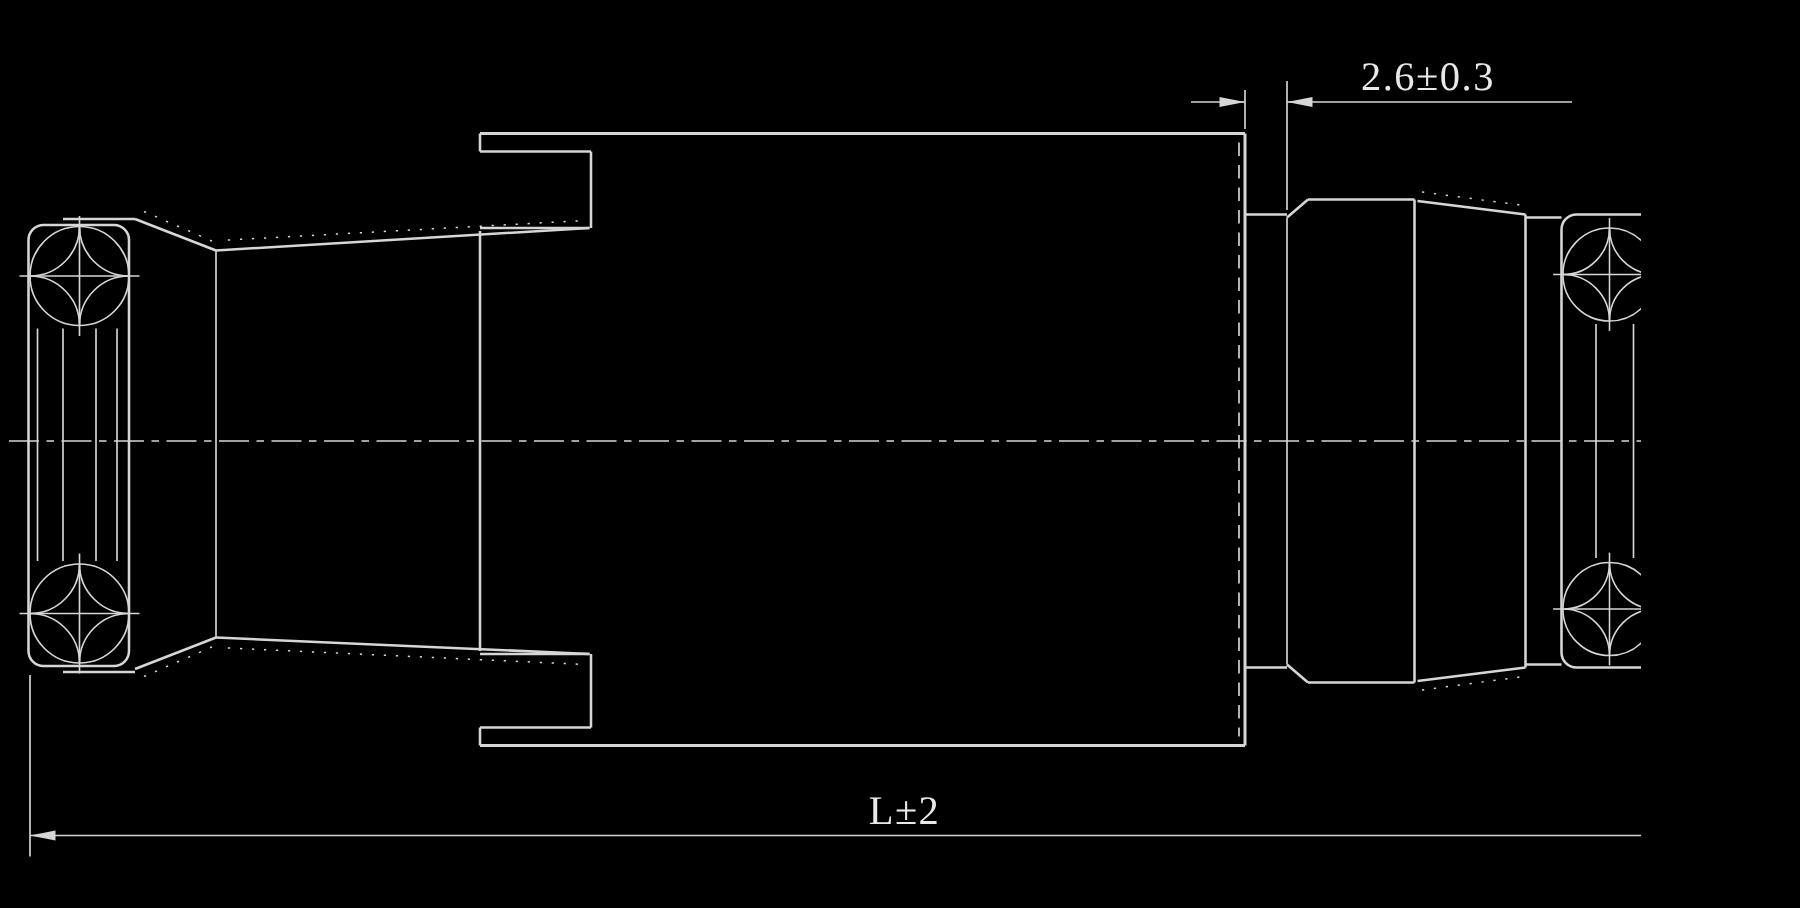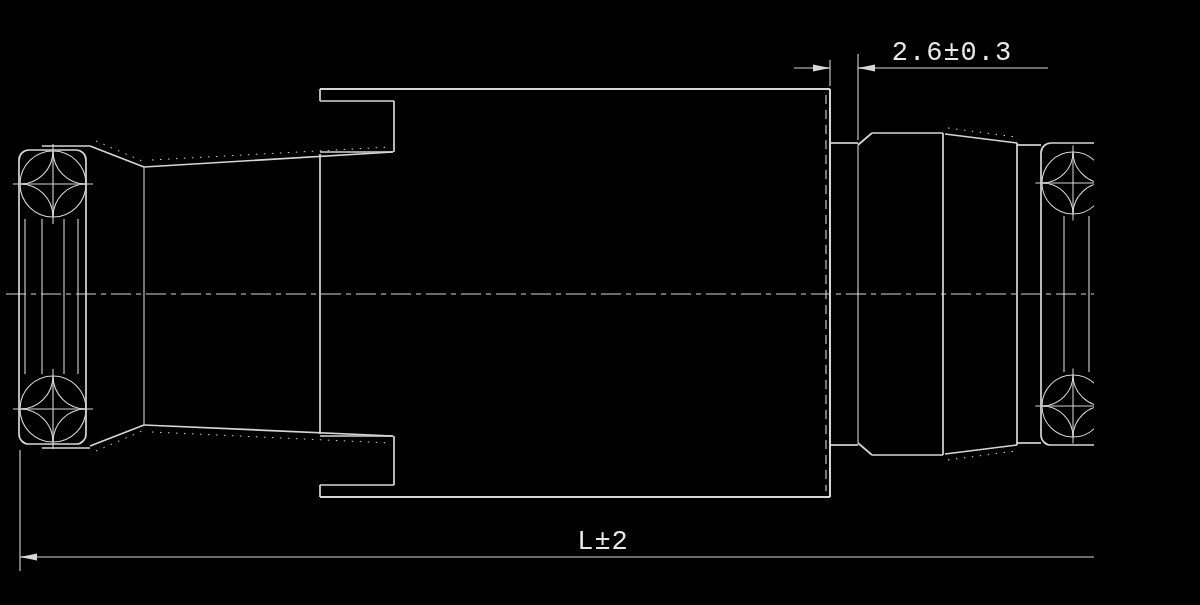--- a/index.html
+++ b/index.html
@@ -1,18 +1,18 @@
 <!DOCTYPE html>
 <html style="--bg: #000000; --line: #d6d6d6; --text: #e8e8e8;"><head>
 <meta charset="utf-8">
 <style>
   :root { --bg:#000; --line:#d6d6d6; --text:#e8e8e8; }
   html,body { margin:0; padding:0; background:var(--bg); }
   .stage { position:relative; width:1094px; height:605px; background:var(--bg); overflow:hidden;
-           font-family:Liberation Mono, monospace; }
+           font-family:Liberation Serif, serif; }
   svg { display:block; }
   .ln   { stroke:var(--line); stroke-width:1.7; fill:none; stroke-linecap:butt; }
   .thin { stroke:var(--line); stroke-width:1.1; fill:none; }
   .heavy{ stroke:var(--line); stroke-width:2;   fill:none; }
   .cl   { stroke:var(--line); stroke-width:1.1; fill:none; stroke-dasharray:20 5 5 5; }
   .hid  { stroke:var(--line); stroke-width:1.1; fill:none; stroke-dasharray:9 6; }
   .knurl{ stroke:var(--line); stroke-width:1;   fill:none; stroke-dasharray:1.5 6.5; }
   .cmark{ stroke:var(--line); stroke-width:1;   fill:none; stroke-dasharray:8 3 2 3; }
   .arrow{ fill:var(--line); stroke:none; }
   .dimtext { fill:var(--text); font-size:27px; letter-spacing:1px; }

